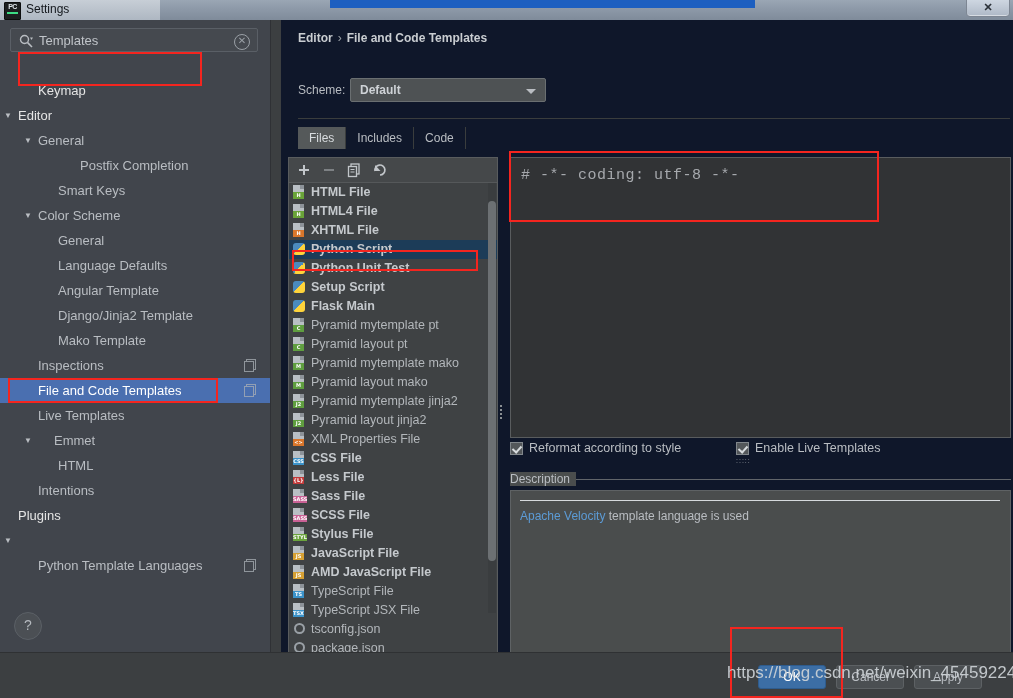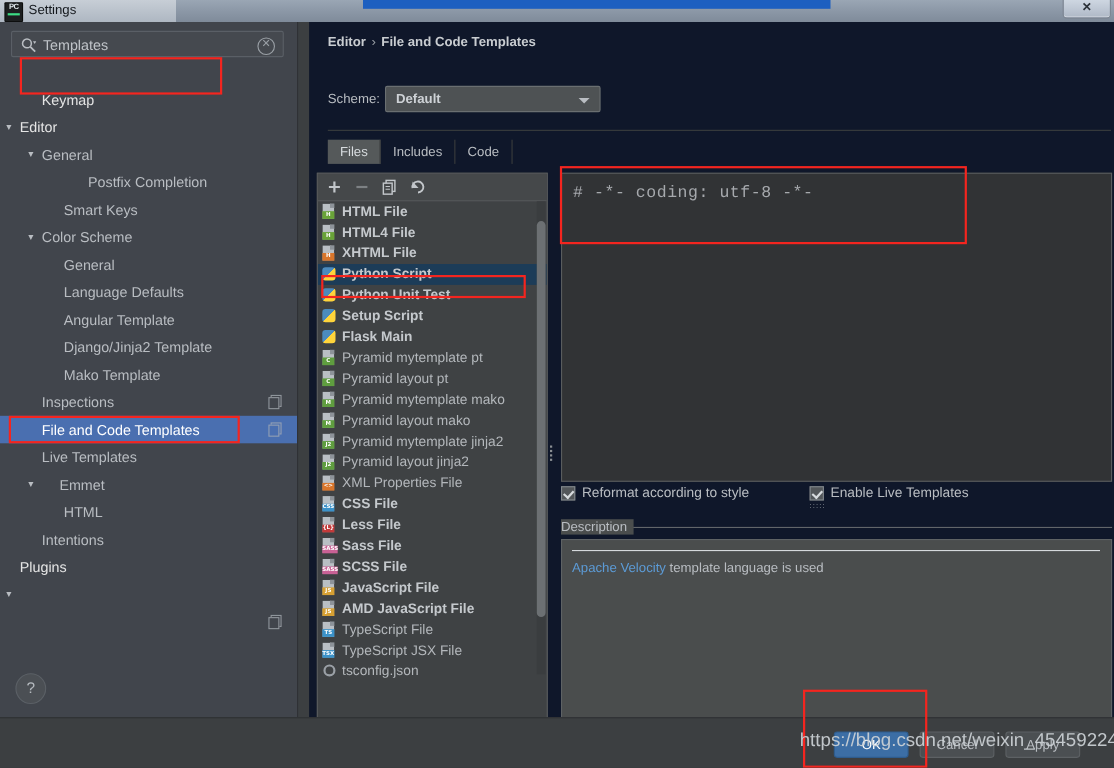--- a/index.html
+++ b/index.html
@@ -341,20 +341,21 @@
           <div class="tree-row">
             <span class="label" style="left: 38px;">Intentions</span>
           </div>
           <div class="tree-row bold">
             <span class="label" style="left: 18px;">Plugins</span>
           </div>
           <div class="tree-row bold">
             <span class="arrow" style="left: 2px;">▼</span>
           </div>
           <div class="tree-row">
+            <span class="label" style="left: 38px;">Python Template Languages</span>
             <span class="copyico">
               <span class="a"></span>
               <span class="b"></span>
             </span>
           </div>
         </div>
 
       <div class="help-btn">?</div>
     </div>
 
@@ -419,25 +420,27 @@
             <div class="li"><span class="fi"><span class="pg"></span><span class="fold"></span><span class="bdg" style="background:#5f9e3f">C</span></span><span>Pyramid layout pt</span></div>
             <div class="li"><span class="fi"><span class="pg"></span><span class="fold"></span><span class="bdg" style="background:#5f9e3f">M</span></span><span>Pyramid mytemplate mako</span></div>
             <div class="li"><span class="fi"><span class="pg"></span><span class="fold"></span><span class="bdg" style="background:#5f9e3f">M</span></span><span>Pyramid layout mako</span></div>
             <div class="li"><span class="fi"><span class="pg"></span><span class="fold"></span><span class="bdg" style="background:#5f9e3f">J2</span></span><span>Pyramid mytemplate jinja2</span></div>
             <div class="li"><span class="fi"><span class="pg"></span><span class="fold"></span><span class="bdg" style="background:#5f9e3f">J2</span></span><span>Pyramid layout jinja2</span></div>
             <div class="li"><span class="fi"><span class="pg"></span><span class="fold"></span><span class="bdg" style="background:#d9762b">&lt;&gt;</span></span><span>XML Properties File</span></div>
             <div class="li bold"><span class="fi"><span class="pg"></span><span class="fold"></span><span class="bdg" style="background:#3b92c9">CSS</span></span><span>CSS File</span></div>
             <div class="li bold"><span class="fi"><span class="pg"></span><span class="fold"></span><span class="bdg" style="background:#c33a3a">{L}</span></span><span>Less File</span></div>
             <div class="li bold"><span class="fi"><span class="pg"></span><span class="fold"></span><span class="bdg" style="background:#c96195">SASS</span></span><span>Sass File</span></div>
             <div class="li bold"><span class="fi"><span class="pg"></span><span class="fold"></span><span class="bdg" style="background:#c96195">SASS</span></span><span>SCSS File</span></div>
+            <div class="li bold"><span class="fi"><span class="pg"></span><span class="fold"></span><span class="bdg" style="background:#6aa33c">STYL</span></span><span>Stylus File</span></div>
             <div class="li bold"><span class="fi"><span class="pg"></span><span class="fold"></span><span class="bdg" style="background:#d6a033">JS</span></span><span>JavaScript File</span></div>
             <div class="li bold"><span class="fi"><span class="pg"></span><span class="fold"></span><span class="bdg" style="background:#d6a033">JS</span></span><span>AMD JavaScript File</span></div>
             <div class="li"><span class="fi"><span class="pg"></span><span class="fold"></span><span class="bdg" style="background:#3b92c9">TS</span></span><span>TypeScript File</span></div>
             <div class="li"><span class="fi"><span class="pg"></span><span class="fold"></span><span class="bdg" style="background:#3b92c9">TSX</span></span><span>TypeScript JSX File</span></div>
             <div class="li"><span class="fi json"><span class="circ"></span></span><span>tsconfig.json</span></div>
+            <div class="li"><span class="fi json"><span class="circ"></span></span><span>package.json</span></div>
           </div>
 
         <div class="list-scroll">
           <div class="thumb"></div>
         </div>
         <div class="list-hl"></div>
       </div>
 
       <div class="grip">
         <i></i>

